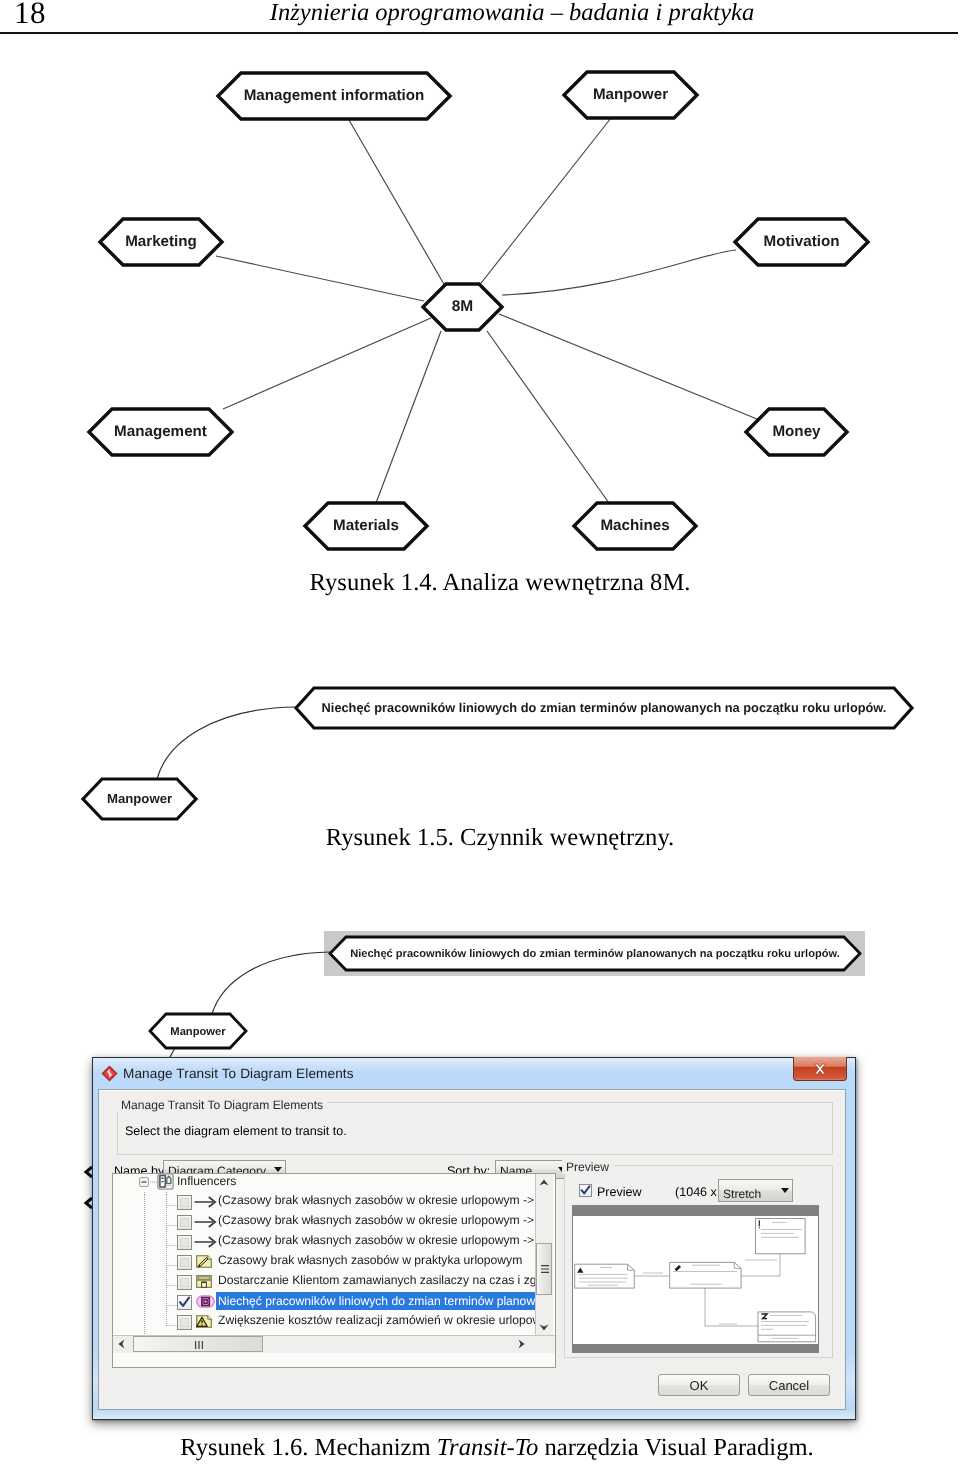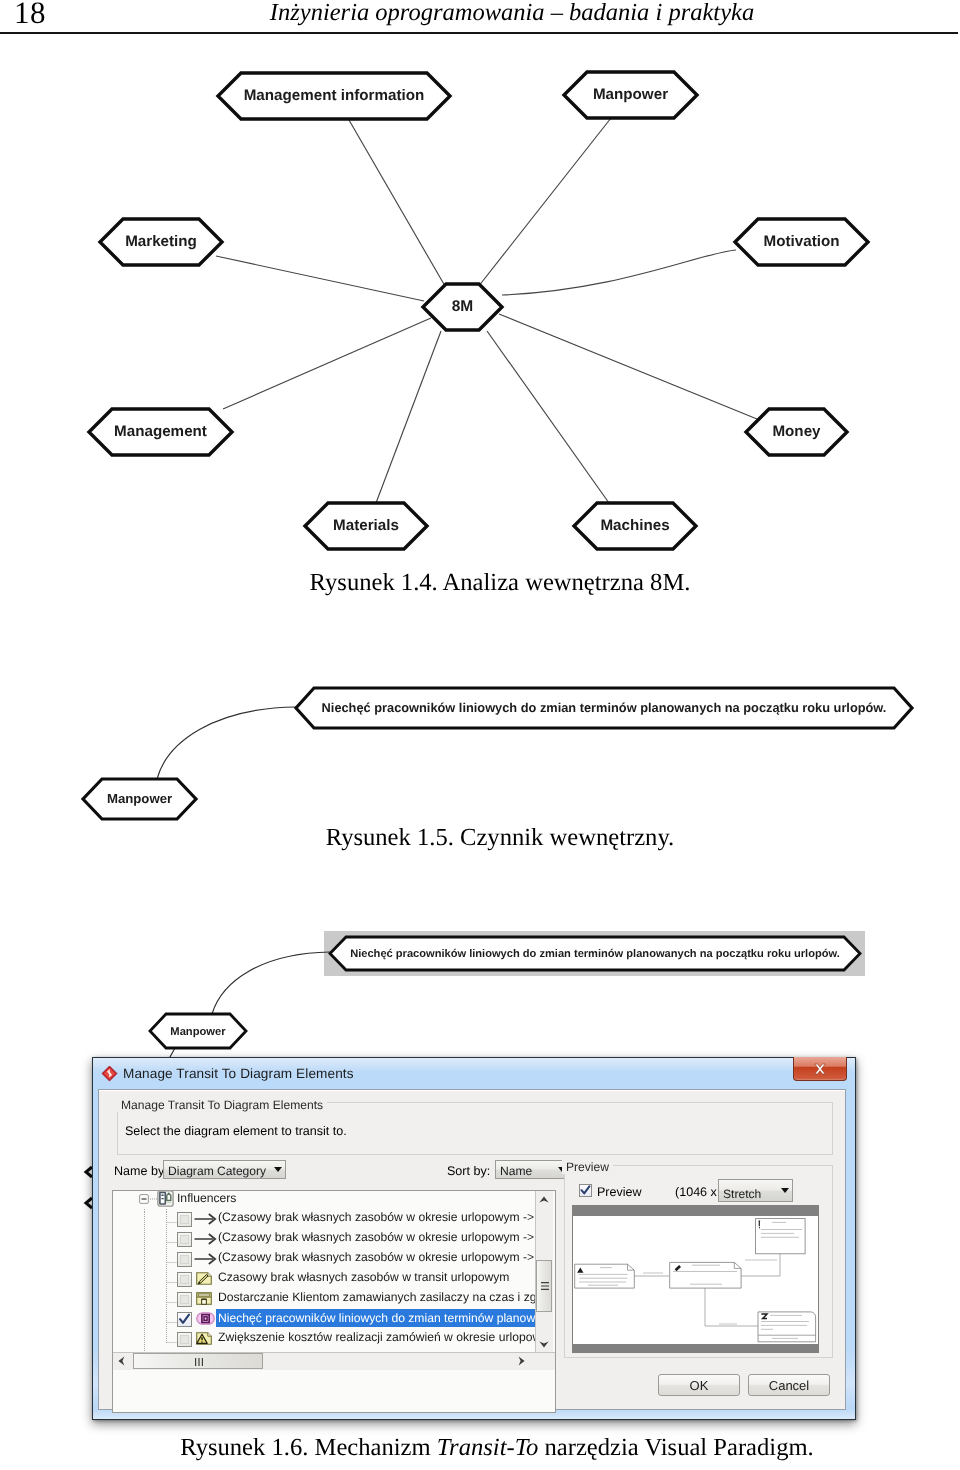--- a/index.html
+++ b/index.html
@@ -41,21 +41,21 @@
 
   .lbl{position:absolute;font-size:12.55px;font-family:"Liberation Sans",sans-serif;color:#000000;white-space:nowrap;}
 
   .combo{position:absolute;box-sizing:border-box;border:1px solid #9b9b96;
      background:linear-gradient(to bottom,#f6f6f4 0%,#ecebe8 48%,#dededa 52%,#d5d4d0 100%);
      display:flex;align-items:flex-end;}
   .combo span{font-size:12.1px;font-family:"Liberation Sans",sans-serif;color:#1d1d1d;padding-left:4px;white-space:nowrap;}
   .combo .arr{position:absolute;right:3px;top:50%;margin-top:-2.5px;width:0;height:0;
       border-left:4.6px solid transparent;border-right:4.6px solid transparent;border-top:5.5px solid #111;}
 
-  #tree{position:absolute;left:13px;top:100px;width:444px;height:223px;background:#fbfbf9;
+  #tree{position:absolute;left:13px;top:83px;width:444px;height:195px;background:#fbfbf9;
         border:1px solid #9b9b96;box-sizing:border-box;overflow:hidden;}
   #tree-inner{position:absolute;left:0;top:0;width:422px;height:161px;overflow:hidden;}
   .sb-track{position:absolute;background:#f0efed;}
   .sb-thumb{position:absolute;border:1px solid #a3a39e;box-sizing:border-box;
      background:linear-gradient(to right,#f6f6f5 0%,#e9e9e6 40%,#dcdbd6 100%);}
   .sb-arrow{position:absolute;display:flex;align-items:center;justify-content:center;}
   .trow{position:absolute;left:0;width:424px;height:19px;}
   .tchk{position:absolute;width:12px;height:12px;box-sizing:border-box;border:1px solid #8c8c86;
         background:linear-gradient(to bottom,#f4f4f2,#e6e6e2);}
   .tlab{position:absolute;font-size:12.15px;font-family:"Liberation Sans",sans-serif;color:#1a1a1a;white-space:nowrap;}
@@ -273,21 +273,21 @@
             </svg>
             <div class="tchk" style="left: 64px; top: 0px; width: 15px; height: 15px;">
               <span style="display:block;width:9px;height:9px;margin:2px;background:#e6e6e2;border:1px solid #d6d6d1;box-sizing:border-box;"></span>
             </div>
             <svg viewBox="0 0 16 13" width="16" height="13" class="abs" style="left: 83px; top: 0px;">
               <path d="M0.7 0.7 H11.8 L15.3 4.2 V12.3 H0.7 Z" fill="#f2eeb4" stroke="#75733a" stroke-width="1.1"></path>
               <path d="M11.8 0.7 V4.2 H15.3" fill="#fbf9e0" stroke="#75733a" stroke-width="1"></path>
               <path d="M10.5 2.6 L3.3 9.5 L2.3 11.9 L4.8 10.9 L12 4 Z" fill="#dfd684" stroke="#33331a" stroke-width="1"></path>
               <path d="M2.3 11.9 L3.3 9.5 L4.8 10.9 Z" fill="#2a2a18"></path>
             </svg>
-            <span class="tlab" style="left: 105px; top: -2px;">Czasowy brak własnych zasobów w transit urlopowym</span>
+            <span class="tlab" style="left: 105px; top: -2px;">Czasowy brak własnych zasobów w praktyka urlopowym</span>
           </div>
           <div class="trow" style="top: 101px;">
             <svg class="abs" width="48" height="20" viewBox="0 0 48 20" style="left: 31px; top: 0px;">
               <path d="M0.5 0 V20" stroke="#a5a5a5" stroke-width="1" stroke-dasharray="1 1"></path>
               <path d="M22.5 0 V20" stroke="#a5a5a5" stroke-width="1" stroke-dasharray="1 1"></path>
               <path d="M22.5 10.5 H37" stroke="#a5a5a5" stroke-width="1" stroke-dasharray="1 1"></path>
             </svg>
             <div class="tchk" style="left: 64px; top: 0px; width: 15px; height: 15px;">
               <span style="display:block;width:9px;height:9px;margin:2px;background:#e6e6e2;border:1px solid #d6d6d1;box-sizing:border-box;"></span>
             </div>

